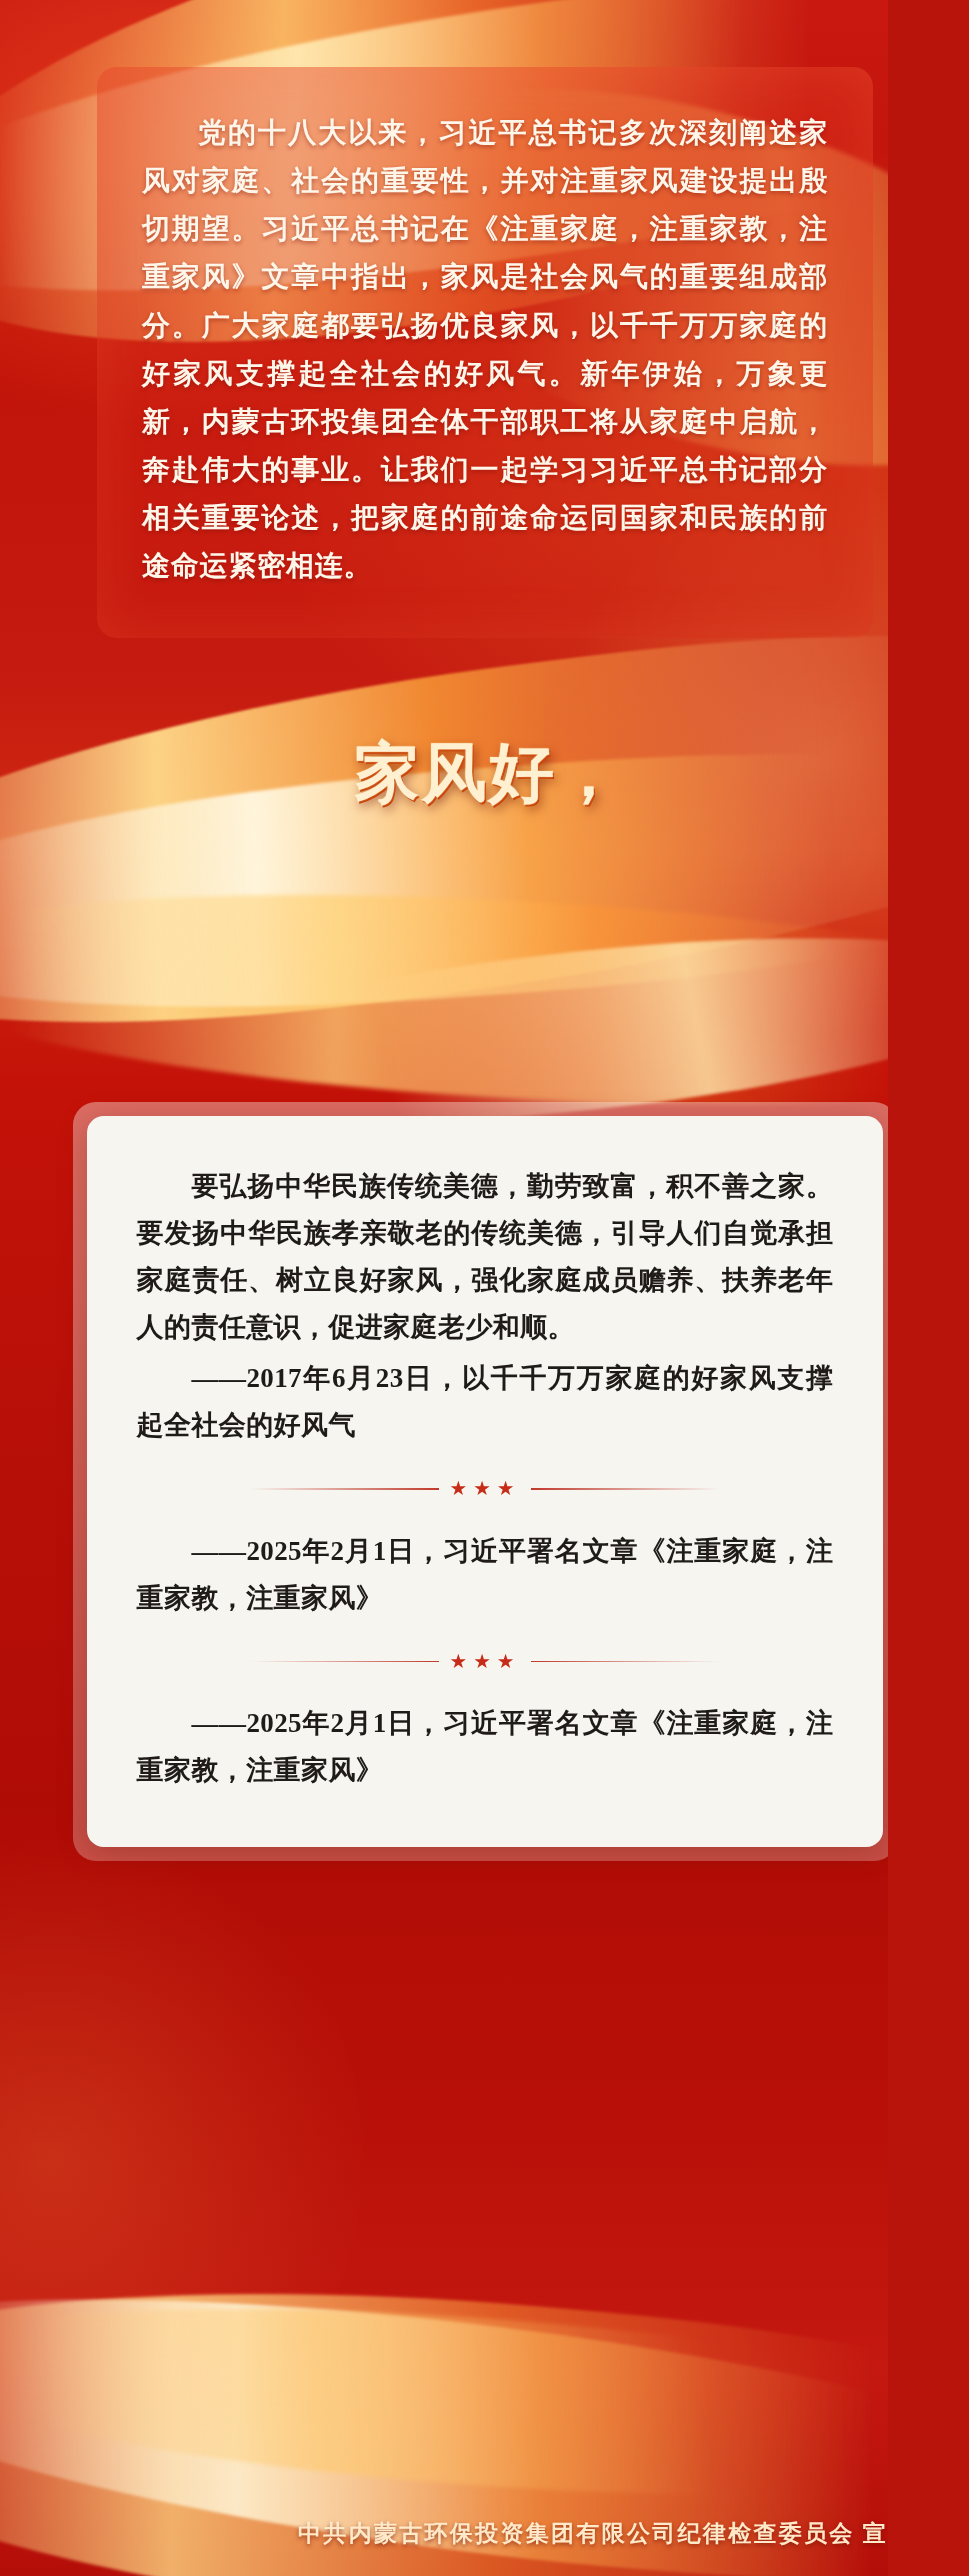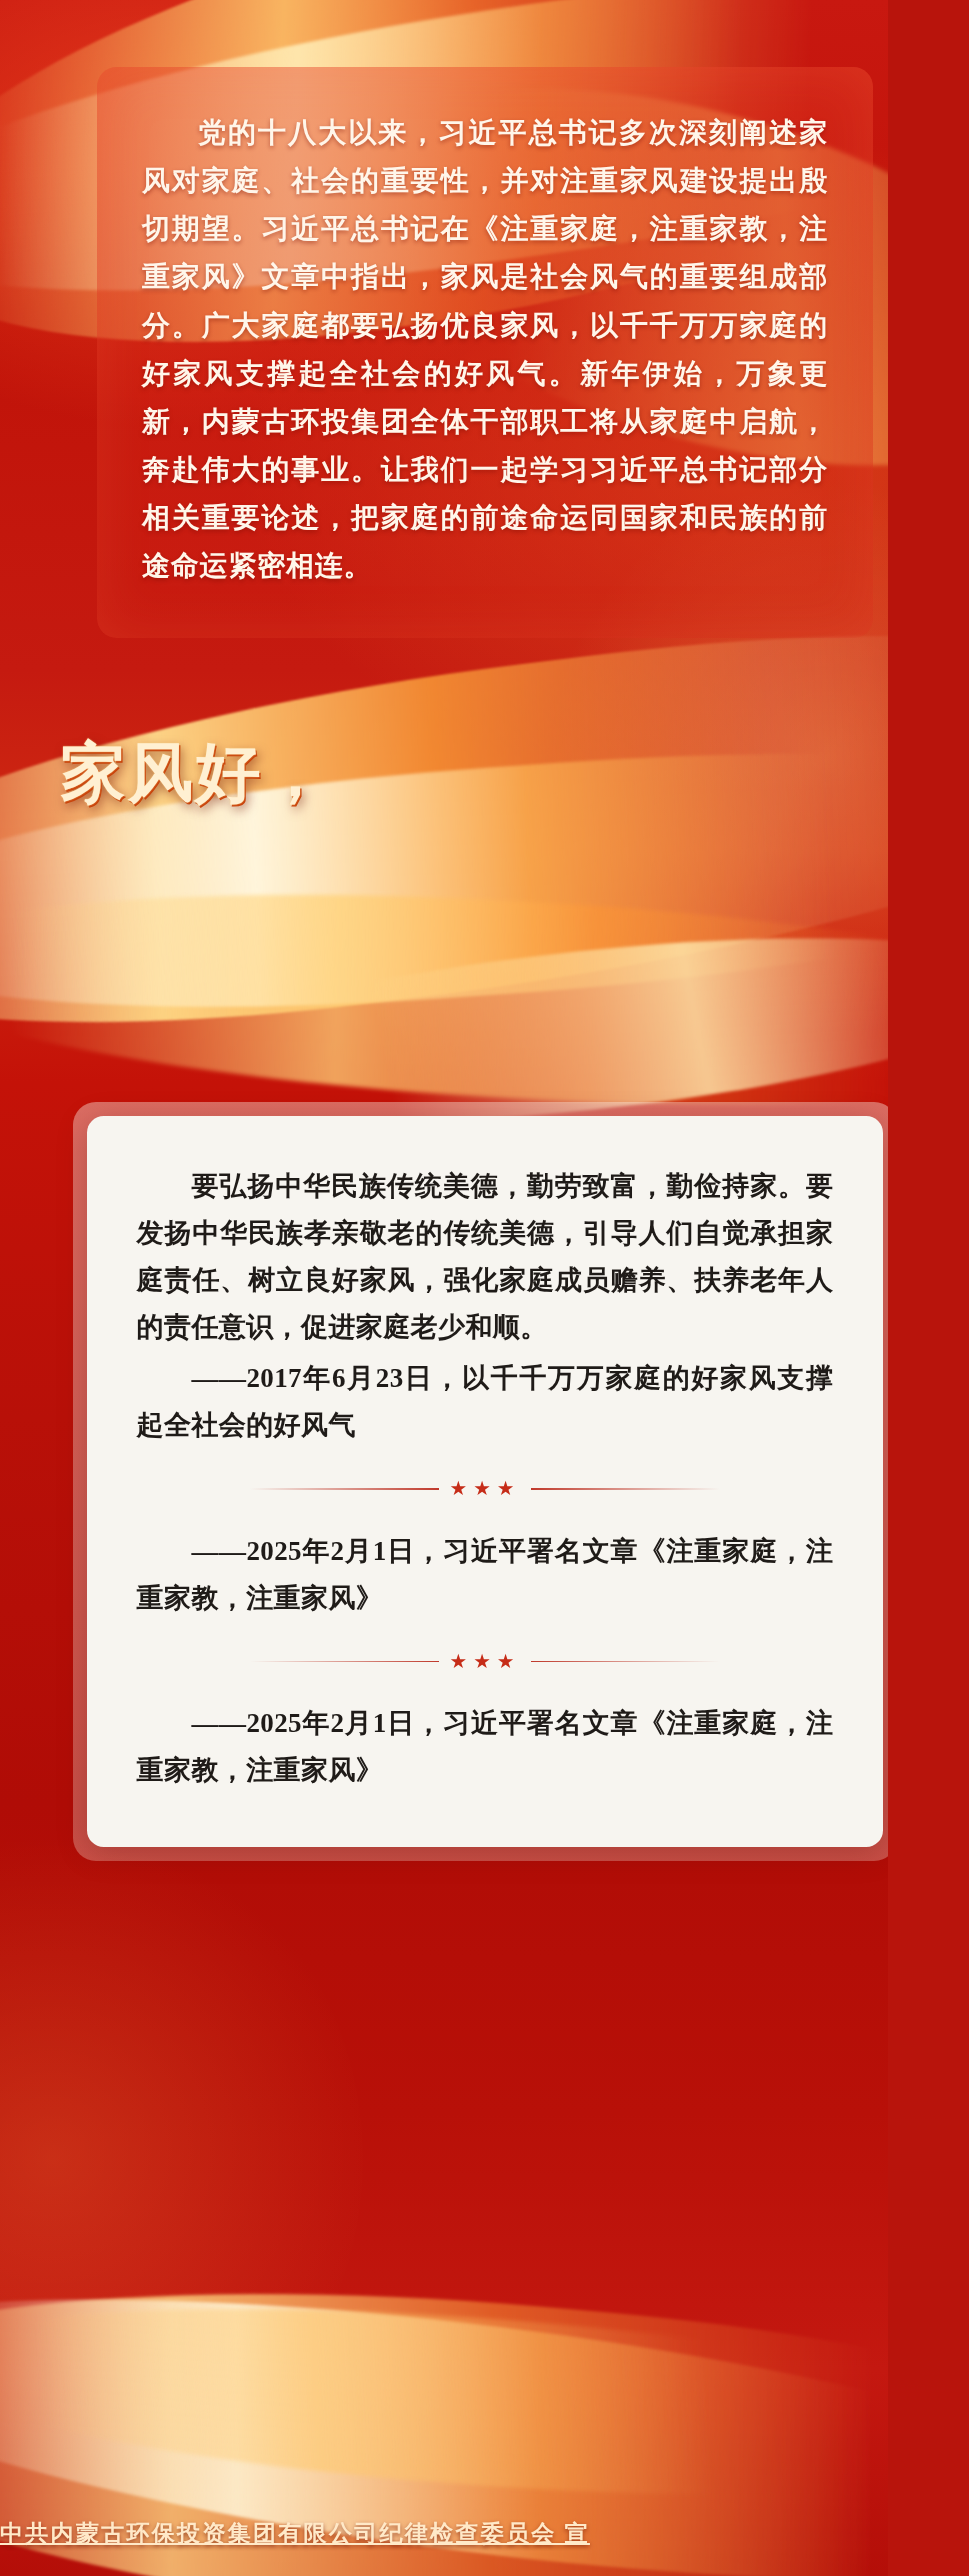--- a/index.html
+++ b/index.html
@@ -156,20 +156,21 @@
   }
   .headline .line {
     font-family: "Liberation Serif", serif;
     font-weight: 700;
     color: #fff0d2;
     letter-spacing: 2.3px;
     text-shadow:
       0 0 1.5px #ffd68a,
       1.5px 2.3px 0 #c9420a,
       3px 4.5px 10.6px rgba(110,15,0,0.55);
+    text-align: center;
   }
   .headline .l1 {
     font-size: 65px;
     line-height: 1.18;
     margin-left: 7.6px;
   }
   .headline .l2 {
     font-size: 65px;
     line-height: 1.2;
     margin-top: 12px;
@@ -236,28 +237,27 @@
     letter-spacing: 6px;
     line-height: 1;
   }
 
   
   .footer {
     position: absolute;
     left: 0;
     right: 0;
     bottom: 27px;
-    text-align: left;
+    text-align: right;
     color: #ffe9c8;
     font-size: 23px;
     letter-spacing: 2.3px;
     font-family: "Liberation Serif", serif;
     font-weight: 700;
     text-shadow: 0 1.5px 4.5px rgba(110,15,0,0.6);
-    text-decoration: underline;
   }
 </style>
 </head>
 <body>
 
 <div class="poster">
 
   <div class="ribbon rb-top1"></div>
   <div class="ribbon rb-top2"></div>
   <div class="ribbon rb-top3"></div>
@@ -274,21 +274,21 @@
 
   <div class="headline">
     <div class="line l1">家风好，</div>
   </div>
 
   <div class="ribbon rb-glow-l"></div>
 
   <div class="card-outer">
     <div class="card-inner">
 
-      <p class="q-body">要弘扬中华民族传统美德，勤劳致富，勤俭持家。要发扬中华民族孝亲敬老的传统美德，引导人们自觉承担家庭责任、树立良好家风，强化家庭成员赡养、扶养老年人的责任意识，促进家庭老少和顺。</p>
+      <p class="q-body">要弘扬中华民族传统美德，勤劳致富，积不善之家。要发扬中华民族孝亲敬老的传统美德，引导人们自觉承担家庭责任、树立良好家风，强化家庭成员赡养、扶养老年人的责任意识，促进家庭老少和顺。</p>
       <p class="q-source">——2017年6月23日，以千千万万家庭的好家风支撑起全社会的好风气</p>
 
       <div class="divider">
         <div class="bar"></div>
         <div class="stars">★★★</div>
         <div class="bar right"></div>
       </div>
 
       <p class="q-source">——2025年2月1日，习近平署名文章《注重家庭，注重家教，注重家风》</p>
 

